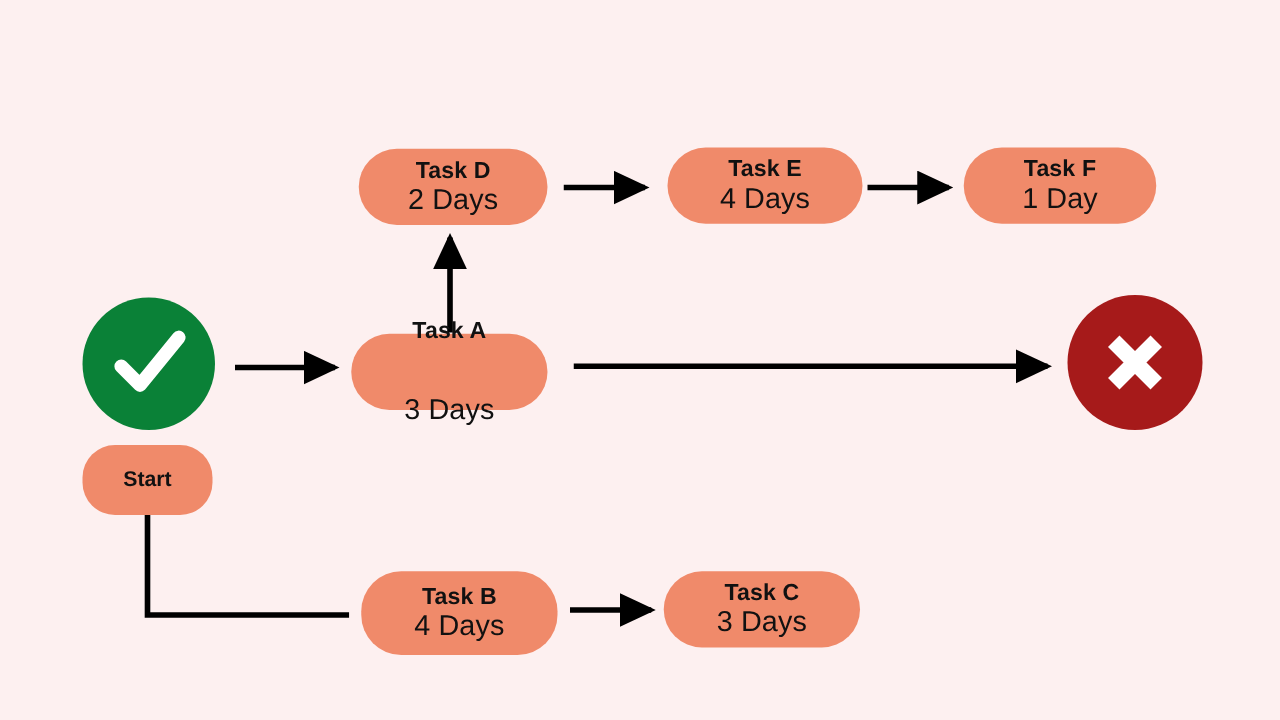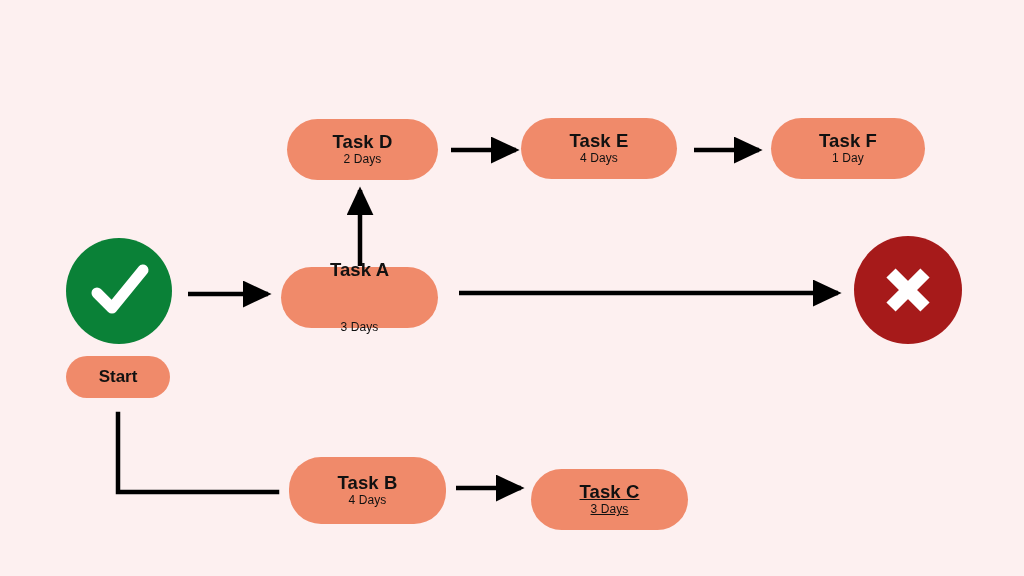--- a/index.html
+++ b/index.html
@@ -38,21 +38,21 @@
     justify-content: center;
     color: #111111;
     line-height: 1.12;
   }
   .node .title {
     font-size: 18.5px;
     font-weight: bold;
     letter-spacing: 0.1px;
   }
   .node .dur {
-    font-size: 12px;
+    font-size: 23px;
     font-weight: normal;
     letter-spacing: 0.1px;
   }
   .pill {
     position: absolute;
     box-sizing: border-box;
     background: #F08A6A;
     border-radius: 26px;
     display: flex;
     align-items: center;
@@ -102,55 +102,55 @@
     <line x1="456" y1="488" x2="521" y2="488" stroke="#000000" stroke-width="4.5" marker-end="url(#arrowhead)"></line>
   </svg>
 
   <div class="terminal" style="left:66px; top:238px; width:106px; height:106px; background:#0A8137;">
     <span>
       <svg width="72" height="72" viewBox="0 0 72 72" xmlns="http://www.w3.org/2000/svg">
         <path d="M14 38 L29 53 L60 15" fill="none" stroke="#FFFFFF" stroke-width="11" stroke-linecap="round" stroke-linejoin="round"></path>
       </svg>
     </span>
   </div>
-  <div class="pill" style="left:66px; top:356px; width:104px; height:42px;">
+  <div class="pill" style="left:66px; top:356px; width:104px; height:56px;">
     <span>Start</span>
   </div>
 
   <div class="terminal" style="left:854px; top:236px; width:108px; height:108px; background:#A61A1A;">
     <span>
       <svg width="72" height="72" viewBox="0 0 72 72" xmlns="http://www.w3.org/2000/svg">
         <path d="M19 19 L53 53 M53 19 L19 53" fill="none" stroke="#FFFFFF" stroke-width="13" stroke-linecap="butt"></path>
       </svg>
     </span>
   </div>
 
   <div class="node" style="left:287px; top:119px; width:151px; height:61px;">
     <span class="title">Task D</span>
     <span class="dur">2 Days</span>
   </div>
 
-  <div class="node" style="left:521px; top:118px; width:156px; height:61px;">
+  <div class="node" style="left:534px; top:118px; width:156px; height:61px;">
     <span class="title">Task E</span>
     <span class="dur">4 Days</span>
   </div>
 
   <div class="node" style="left:771px; top:118px; width:154px; height:61px;">
     <span class="title">Task F</span>
     <span class="dur">1 Day</span>
   </div>
 
   <div class="node" style="left:281px; top:267px; width:157px; height:61px;gap:40px;">
     <span class="title">Task A</span>
     <span class="dur">3 Days</span>
   </div>
 
   <div class="node" style="left:289px; top:457px; width:157px; height:67px;">
     <span class="title">Task B</span>
     <span class="dur">4 Days</span>
   </div>
 
-  <div class="node" style="left:531px; top:469px; width:157px; height:61px;text-decoration:underline;">
+  <div class="node" style="left:531px; top:457px; width:157px; height:61px;">
     <span class="title">Task C</span>
     <span class="dur">3 Days</span>
   </div>
 
 </div>
 
 </body></html>

